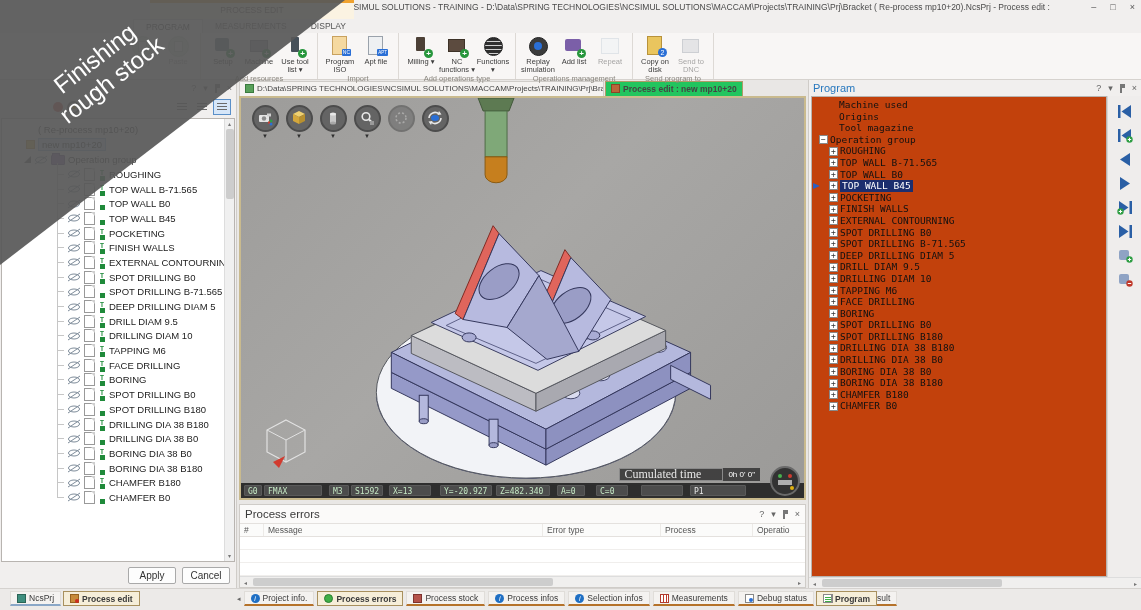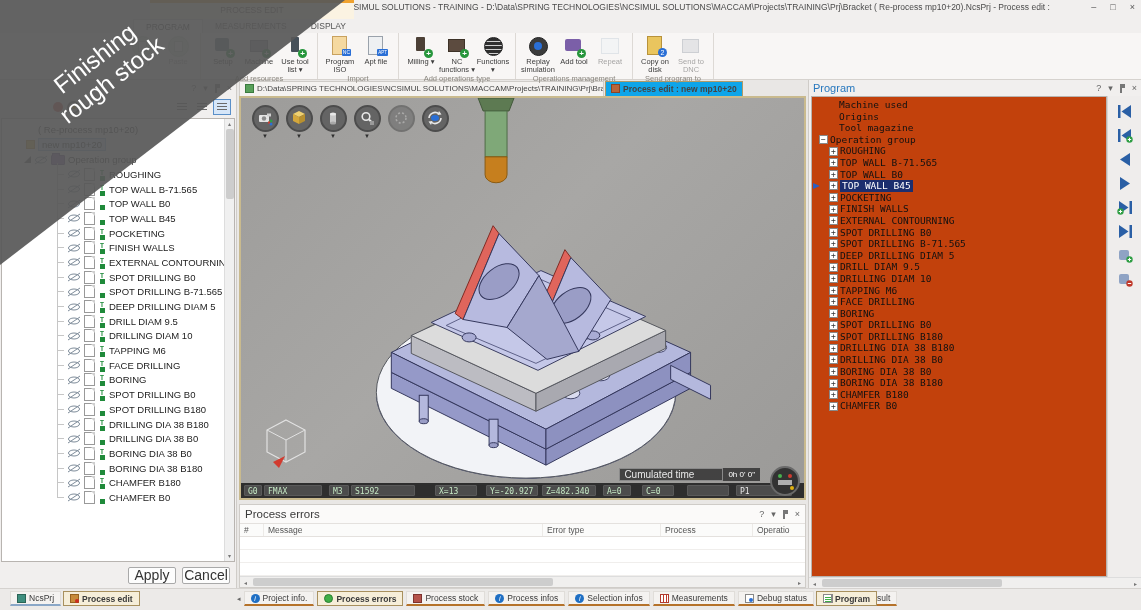--- a/index.html
+++ b/index.html
@@ -101,53 +101,53 @@
   .doc-icon::before{content:"";position:absolute;right:-1px;top:-1px;border-left:4px solid transparent;border-top:4px solid #cfcfcf;}
   .tbadge{width:8px;height:13px;display:inline-flex;flex-direction:column;align-items:center;justify-content:flex-end;}
   .tbadge::after{content:"";width:5px;height:5px;background:#1f8a3a;}
   .tbadge.has-tool::before{content:"T";font-size:6.5px;font-weight:bold;color:#1f8a3a;line-height:7px;}
   .vscroll{position:absolute;right:0;top:0;bottom:0;width:10px;background:#f0f0f0;border-left:1px solid #ddd;
            display:flex;flex-direction:column;align-items:center;}
   .vscroll .arr{font-size:6px;color:#777;line-height:10px;}
   .vthumb{width:8px;height:70px;background:#cdcdcd;border-radius:2px;}
   .vscroll .sp{flex:1;}
   .lp-buttons{height:26px;display:flex;justify-content:flex-end;align-items:center;gap:6px;padding:0 6px;}
-  .btn{min-width:48px;height:17px;background:#fdfdfd;border:1px solid #a9a9a9;font-size:14px;
+  .btn{min-width:48px;height:17px;background:#fdfdfd;border:1px solid #a9a9a9;font-size:10px;
        display:flex;align-items:center;justify-content:center;border-radius:2px;}
 
   
   .doc-tabs{height:16px;display:flex;align-items:flex-end;background:#e9e7e5;padding-left:2px;gap:1px;}
   .dtab{display:flex;align-items:center;gap:3px;height:15px;padding:0 5px;font-size:8px;color:#444;
         background:#f4f2f0;border:1px solid #cfccc8;border-bottom:none;white-space:nowrap;overflow:hidden;}
   .dtab:first-child{max-width:365px;flex:1;}
-  .dtab.active{background:#0ea5e9;border-color:#b09a67;font-weight:bold;font-size:8.5px;}
+  .dtab.active{background:#22c55e;border-color:#b09a67;font-weight:bold;font-size:8.5px;}
   [data-name="document-tab-icon"]{width:9px;height:8px;background:#58a05a;border:1px solid #3a7a3e;display:inline-block;flex:none;}
   [data-name="process-edit-tab-icon"]{width:9px;height:8px;background:#b8653a;border:1px solid #8a4526;display:inline-block;flex:none;}
   .viewport{position:relative;height:405px;margin:0 2px;border:2px solid #c9ba8e;
             background:linear-gradient(135deg,#9d9c9a 0%,#a8a7a5 45%,#9b9a98 100%);overflow:hidden;}
   .vp-buttons{position:absolute;left:10px;top:7px;display:flex;gap:6px;z-index:5;}
   .vpb{display:flex;flex-direction:column;align-items:center;width:28px;}
   .vpb .circ{width:27px;height:27px;border-radius:50%;background:#646464;border:2px solid #4c4c4c;
              display:flex;align-items:center;justify-content:center;}
   .vpb .dd{font-size:6px;color:#2e2e2e;line-height:6px;margin-top:1px;}
   .vpb.disabled .circ{opacity:.55;}
   .model-svg{position:absolute;left:0;top:0;width:100%;height:100%;}
   .cube-ind{position:absolute;left:22px;bottom:28px;}
   .ct-box{position:absolute;right:44px;bottom:17px;display:flex;height:13px;z-index:6;}
-  .ct-label{background:rgba(50,50,50,.85);border:1px solid #8a8a8a;color:#e8e8e8;font-size:10px;
-            line-height:11px;padding:0 16px 0 4px;width:104px;}
+  .ct-label{background:rgba(50,50,50,.85);border:1px solid #8a8a8a;color:#e8e8e8;font-size:12px;
+            line-height:11px;padding:0 16px 0 4px;width:104px;font-family:Liberation Serif, serif;}
   .ct-value{background:rgba(50,50,50,.85);color:#fff;font-size:8px;line-height:13px;padding:0 5px;white-space:nowrap;}
   .vp-status{position:absolute;left:0;right:0;bottom:0;height:15px;background:#2e2e2e;display:flex;
              align-items:center;padding-left:3px;z-index:5;}
   .seg{height:11px;background:#4c4c4c;color:#c5e8c5;font-family:"DejaVu Sans Mono",monospace;font-size:8px;
        line-height:11px;padding-left:3px;border:1px solid #5a5a5a;border-radius:1px;}
   .seg:nth-child(1){width:18px;margin-right:2px;}
   .seg:nth-child(2){width:58px;margin-right:7px;}
   .seg:nth-child(3){width:20px;margin-right:2px;}
-  .seg:nth-child(4){width:64px;margin-right:20px;}
+  .seg:nth-child(4){width:32px;margin-right:6px;}
   .seg:nth-child(5){width:42px;margin-right:9px;}
   .seg:nth-child(6){width:52px;margin-right:4px;}
   .seg:nth-child(7){width:54px;margin-right:7px;}
   .seg:nth-child(8){width:28px;margin-right:11px;}
   .seg:nth-child(9){width:32px;margin-right:13px;}
   .seg:nth-child(10){width:42px;margin-right:7px;}
   .seg:nth-child(11){width:56px;color:#e8e8e8;}
   .machine-badge{position:absolute;right:4px;bottom:2px;width:30px;height:30px;border-radius:50%;
                  background:#323232;border:2px solid #6a6a6a;z-index:7;}
   .machine-badge::before{content:"";position:absolute;left:6px;top:12px;width:14px;height:5px;background:#aeaeae;}
@@ -306,21 +306,21 @@
     </div>
     <div class="rgroup" data-name="ribbon-group-operations-management">
       <div class="rbtns">
 
       <div class="rbtn" data-name="ribbon-button">
           <span class="ricon" data-name="replay-simulation-icon"></span>
           <span class="rlbl">Replay simulation</span>
         </div>
           <div class="rbtn" data-name="ribbon-button">
           <span class="ricon" data-name="add-group-icon"></span>
-          <span class="rlbl">Add tool</span>
+          <span class="rlbl">Add list</span>
         </div>
           <div class="rbtn disabled" data-name="ribbon-button">
           <span class="ricon" data-name="repeat-icon"></span>
           <span class="rlbl">Repeat</span>
         </div>
         </div>
       <div class="rgl" data-name="group-label">Operations management</div>
     </div>
     <div class="rgroup" data-name="ribbon-group-send-program">
       <div class="rbtns">

